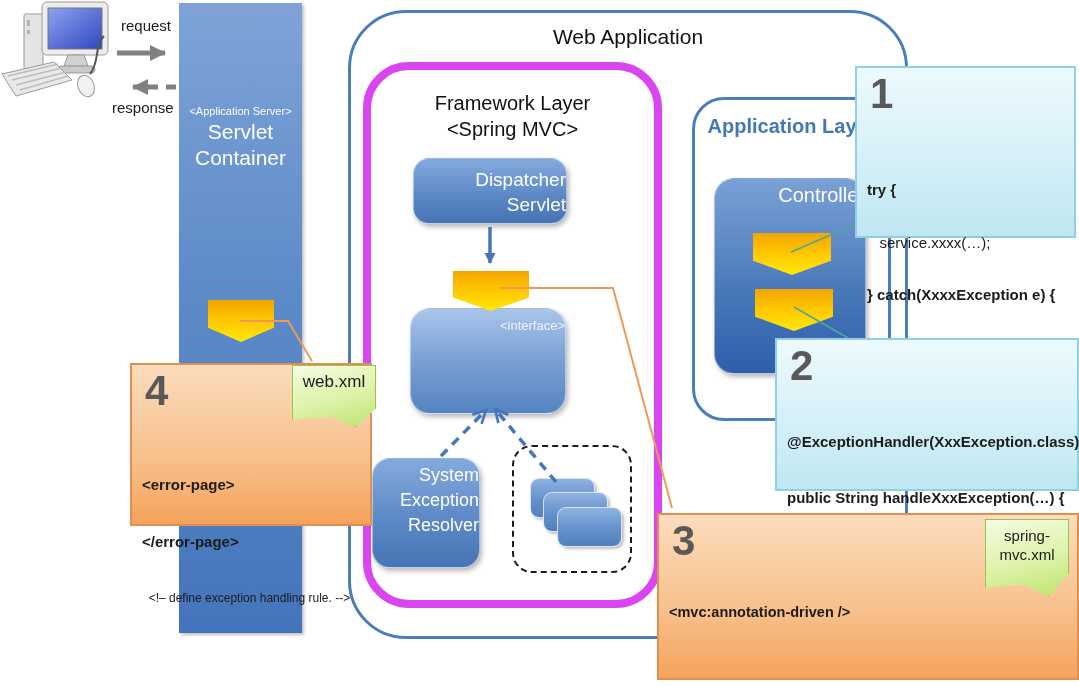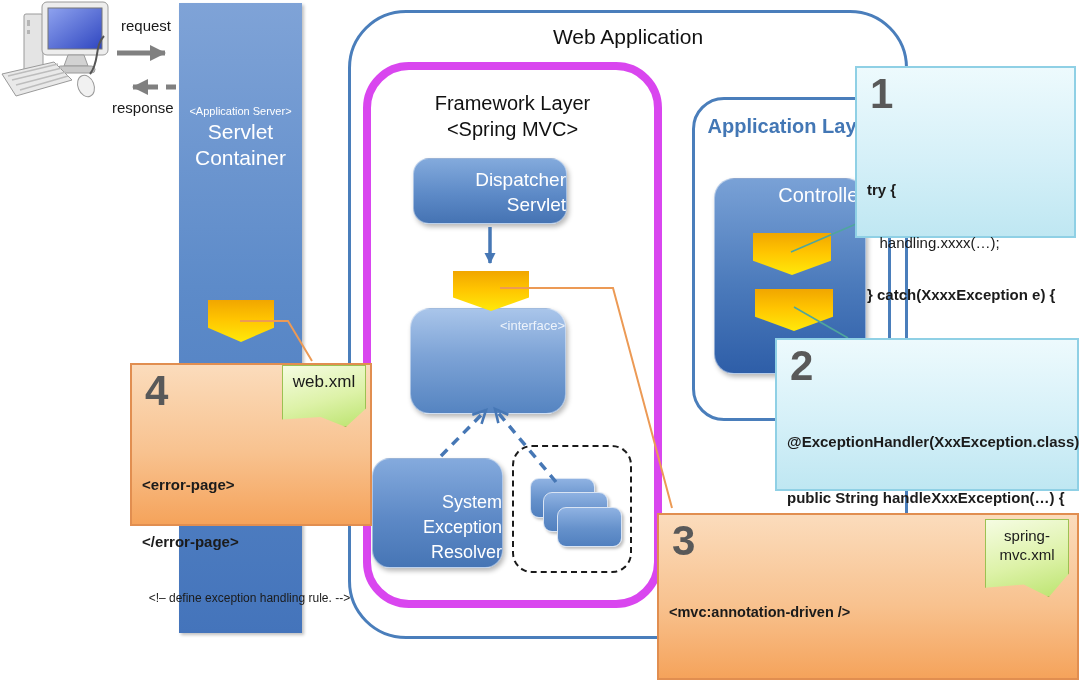--- a/index.html
+++ b/index.html
@@ -34,23 +34,23 @@
   
   .bluebox{color:#fff;text-align:right;box-shadow:2px 3px 5px rgba(0,0,0,.28);
     border:1px solid rgba(255,255,255,.45);}
   .dispatcher{left:413px;top:158px;width:154px;height:66px;border-radius:16px;
     background:linear-gradient(180deg,#83AADC 0%,#5D8AC7 55%,#4573B3 100%);
     font-size:19px;line-height:25px;padding-top:8px;box-sizing:border-box;}
   .her-box{left:410px;top:308px;width:156px;height:106px;border-radius:20px;
     background:linear-gradient(180deg,#A9C5EA 0%,#7DA3D6 45%,#5584C1 100%);box-sizing:border-box;}
   .her-stereo{font-size:13px;color:#EDF3FB;margin-top:9px;}
   .her-label{font-size:19px;line-height:23px;}
-  .ser-box{left:372px;top:458px;width:131px;height:110px;border-radius:18px;
+  .ser-box{left:372px;top:458px;width:108px;height:110px;border-radius:18px;
     background:linear-gradient(180deg,#84AADD 0%,#5D89C6 55%,#4675B5 100%);
-    font-size:18px;line-height:25px;padding-top:31px;box-sizing:border-box;}
+    font-size:18px;line-height:25px;padding-top:4px;box-sizing:border-box;}
   .controller{left:714px;top:178px;width:152px;height:196px;border-radius:20px;
     background:linear-gradient(180deg,#79A1D6 0%,#4B7ABB 55%,#2E5EA8 100%);
     font-size:20px;padding-top:5px;box-sizing:border-box;}
 
   
   .dashed-box{left:512px;top:445px;width:116px;height:124px;border:2px dashed #1a1a1a;border-radius:20px;}
   .stack{width:63px;height:38px;border-radius:9px;border:1px solid #D9E4F3;
     background:linear-gradient(180deg,#8FB2E2 0%,#6591CB 55%,#5180BF 100%);
     box-shadow:2px 2px 3px rgba(0,0,0,.25);}
   .stack1{left:530px;top:478px;} .stack2{left:543px;top:492px;} .stack3{left:557px;top:507px;}
@@ -84,21 +84,21 @@
   .code2{top:56px;font-size:15px;line-height:18.5px;}
   .code3{top:52px;font-size:14.5px;line-height:18px;}
   .code3 .blank{height:9px;}
   .code4{top:72px;font-size:15px;line-height:19px;}
 
   
   .sticky-note{position:absolute;background:linear-gradient(165deg,#F5FCE2 0%,#DDF2A8 55%,#BCE470 100%);
     border:1px solid #9CC152;clip-path:polygon(0 0,100% 0,100% 70%,76% 100%,46% 84%,0 88%);
     text-align:center;color:#1a1a1a;}
   .note3{left:326px;top:4px;width:84px;height:78px;font-size:15px;line-height:19px;padding-top:6px;box-sizing:border-box;}
-  .note4{left:150px;top:0;width:84px;height:62px;font-size:17px;padding-top:6px;box-sizing:border-box;}
+  .note4{left:160px;top:0;width:84px;height:62px;font-size:17px;padding-top:6px;box-sizing:border-box;}
 </style>
 </head>
 <body>
 
 <div class="canvas">
 
   <svg class="abs client-icon" viewBox="0 0 118 104">
     <rect x="24" y="14" width="19" height="66" rx="2" fill="#e4e4e4" stroke="#9a9a9a"></rect>
     <rect x="27" y="20" width="3" height="6" fill="#b5b5b5"></rect>
     <rect x="27" y="30" width="3" height="4" fill="#b5b5b5"></rect>
@@ -178,21 +178,21 @@
     <line x1="791" y1="252" x2="856" y2="224" stroke="#4FA69E" stroke-width="1.5"></line>
     <line x1="794" y1="307" x2="848" y2="338" stroke="#4FA69E" stroke-width="1.5"></line>
     <polyline points="240,321 288,321 312,361" fill="none" stroke="#EC9A55" stroke-width="2"></polyline>
     <polyline points="500,288 613,288 672,508" fill="none" stroke="#EC9A55" stroke-width="2"></polyline>
   </svg>
 
   <div class="abs callout cyan callout1">
     <div class="co-num">1</div>
     <div class="code code1">
       <div class="line b">try {</div>
-      <div class="line">   handling.xxxx(…);</div>
+      <div class="line">   service.xxxx(…);</div>
       <div class="line b">} catch(XxxxException e) {</div>
       <div class="line">   // do exception handling.</div>
       <div class="line b">}</div>
     </div>
   </div>
 
   <div class="abs callout cyan callout2">
     <div class="co-num">2</div>
     <div class="code code2">
       <div class="line b">@ExceptionHandler(XxxException.class)</div>

